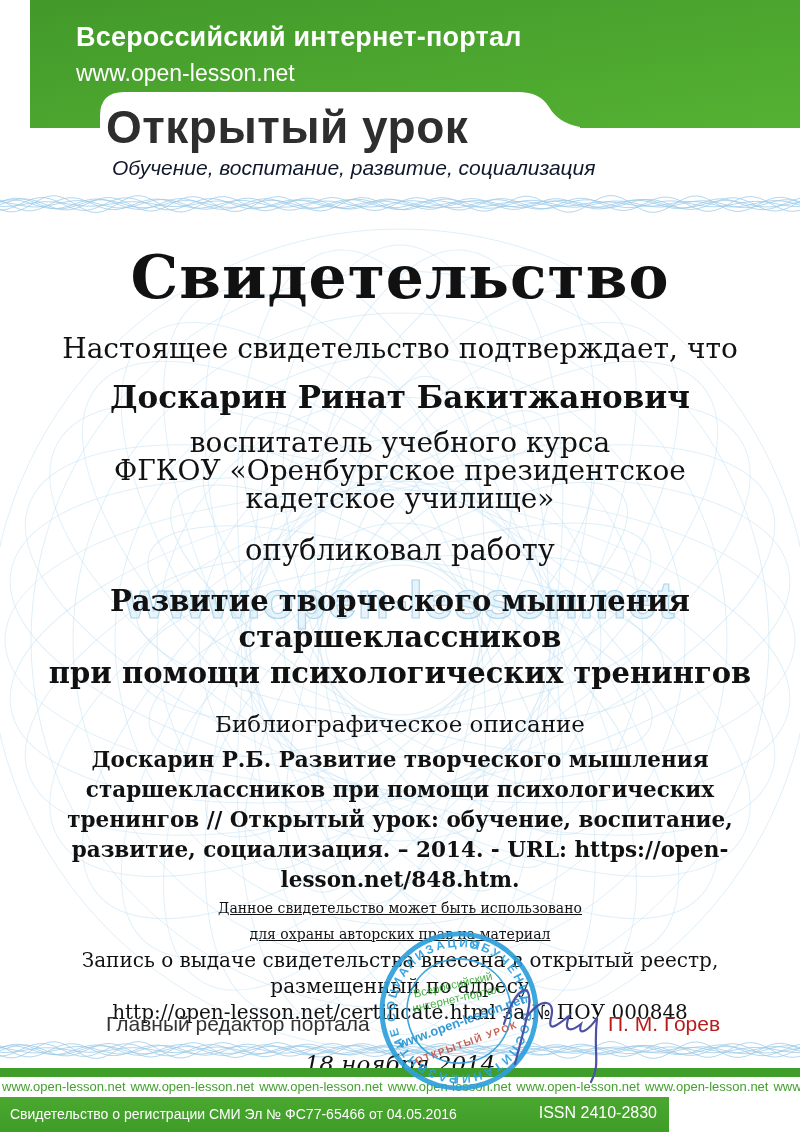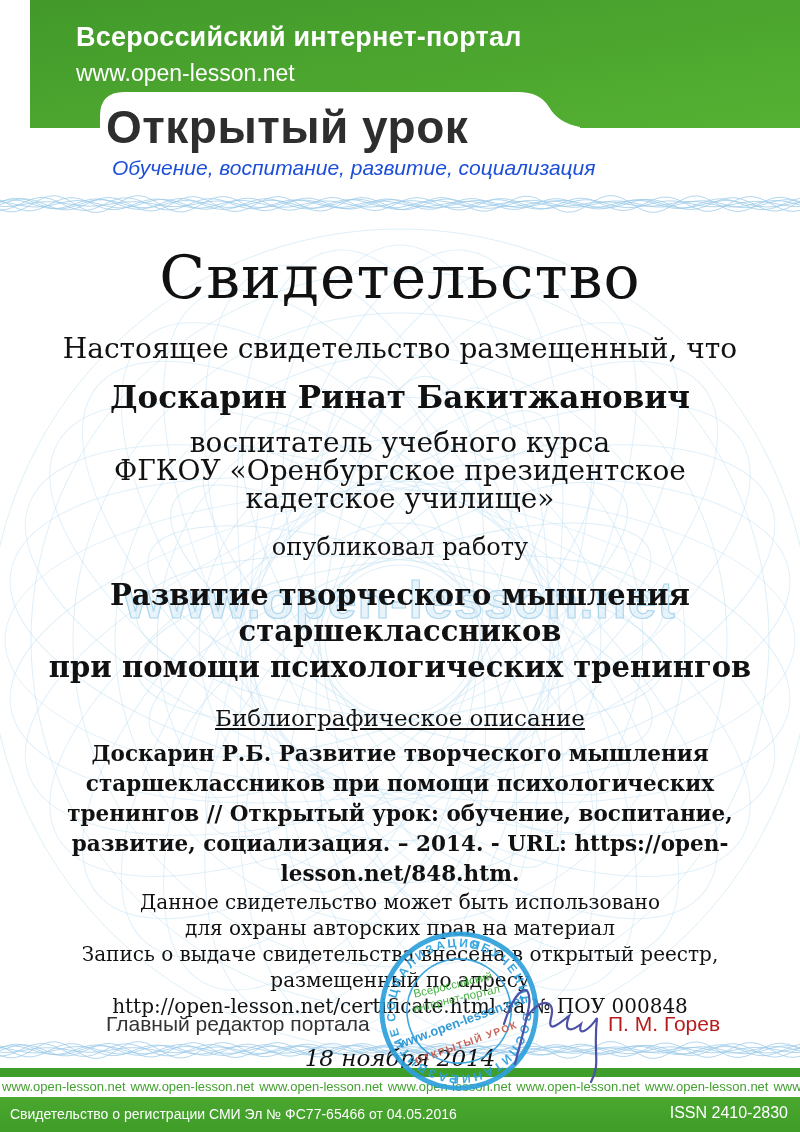--- a/index.html
+++ b/index.html
@@ -4,62 +4,62 @@
 <style>
   html,body{margin:0;padding:0;}
   .page{position:relative;width:800px;height:1132px;background:#fff;overflow:hidden;
         font-family:"Liberation Sans",sans-serif;color:#111;}
   
   .hdr{position:absolute;left:0;top:0;width:800px;height:128px;padding-left:30px;}
   .hdr-text{position:absolute;left:76px;top:22px;color:#fff;z-index:3;}
   .hdr-portal{font-size:27px;font-weight:bold;letter-spacing:.2px;}
   .hdr-site{font-size:23px;margin-top:7px;font-weight:400;}
   .logo-title{position:absolute;left:106px;top:100px;z-index:4;font-size:46px;font-weight:600;color:#2e2e2e;letter-spacing:.5px;}
-  .logo-sub{position:absolute;left:112px;top:156px;z-index:4;font-size:21px;font-style:italic;color:#1d4ed8;}
+  .logo-sub{position:absolute;left:112px;top:156px;z-index:4;font-size:21px;font-style:italic;color:#0f172a;}
   
   .band{position:absolute;left:-10px;width:820px;height:28px;z-index:1;}
   #bandTop{top:190px;} #bandBottom{top:1036px;}
   #rosette{position:absolute;left:-20px;top:215px;width:840px;height:850px;z-index:0;}
   .gl{fill:none;stroke:#c9e4f5;stroke-width:1;opacity:.55;}
   .glc{fill:none;stroke:#bddff2;stroke-width:1;opacity:.5;}
   .wm{position:absolute;left:0;top:570px;width:800px;text-align:center;z-index:1;
       font-size:52px;font-weight:bold;letter-spacing:1px;
       color:rgba(205,230,245,0.45);-webkit-text-stroke:1.2px #aed6ee;}
   
   .serif{font-family:"DejaVu Serif","Liberation Serif",serif;}
   .content{position:absolute;left:40px;top:228px;width:720px;text-align:center;z-index:2;}
-  .cert-title{font-size:60px;font-weight:normal;letter-spacing:1px;margin:14px 0 20px 0;}
+  .cert-title{font-size:60px;font-weight:bold;letter-spacing:1px;margin:14px 0 20px 0;}
   .confirm{font-size:28px;margin-bottom:14px;}
   .name{font-size:31px;font-weight:bold;margin-bottom:14px;}
   .role,.org{font-size:28px;line-height:28px;}
-  .published{font-size:24px;margin-top:20px;}
+  .published{font-size:29px;margin-top:20px;}
   .work-title{font-size:29px;font-weight:bold;line-height:36px;margin-top:16px;}
-  .bib-head{font-size:23px;margin-top:20px;text-decoration:underline;}
+  .bib-head{font-size:23px;margin-top:20px;}
   .bib-text{font-size:21.5px;font-weight:bold;line-height:30px;margin:8px auto 0 auto;width:690px;}
-  .usage{font-size:20px;line-height:26px;margin-top:0;}
+  .usage{font-size:14px;line-height:26px;margin-top:0;text-decoration:underline;}
   .registry{font-size:20px;line-height:26px;}
   .date{font-size:23px;font-style:italic;margin-top:26px;}
   
   .editor-label{position:absolute;left:106px;top:1012px;font-size:21px;color:#333;z-index:3;}
   .editor-name{position:absolute;left:608px;top:1012px;font-size:21px;color:#b91c1c;z-index:3;}
   #signature{position:absolute;left:496px;top:968px;z-index:4;}
   
   .stamp{position:absolute;left:364px;top:916px;width:190px;height:190px;z-index:3;
          transform:rotate(-13deg);opacity:.92;}
   .stamp .ring{fill:none;stroke:#2da0dc;}
   .stamp .rt{fill:#2da0dc;font-size:12px;font-weight:bold;letter-spacing:2.5px;}
   .stamp .grn{fill:#3aaa35;font-size:11.5px;text-anchor:middle;}
   .stamp .www{fill:#2392d2;font-size:13px;font-weight:bold;text-anchor:middle;}
   .stamp .brand{fill:#c2564b;font-size:10px;font-weight:bold;letter-spacing:1.5px;text-anchor:middle;}
   
   .bar-thin{position:absolute;left:0;top:1068px;width:800px;height:9px;background:#3f9e2a;z-index:2;}
   .url-strip{position:absolute;left:0;top:1077px;width:800px;height:20px;background:#fff;z-index:2;
              white-space:nowrap;overflow:hidden;font-size:13px;color:#44a030;line-height:20px;padding-left:2px;}
   .url-strip span{margin-right:5px;}
-  .footer{position:absolute;left:0;top:1097px;width:800px;height:35px;z-index:5;
+  .footer{position:absolute;left:0;top:1097px;width:669px;height:35px;z-index:5;
           background:linear-gradient(180deg,#4aa72f,#3f9c27);}
   .foot-reg{position:absolute;left:10px;top:9px;font-size:14px;color:#fff;}
   .foot-issn{position:absolute;right:12px;top:7px;font-size:16px;font-weight:normal;color:#fff;}
 </style>
 </head>
 <body>
 
 <div class="page">
 
   <div class="hdr">
@@ -142,21 +142,21 @@
       <circle cx="420" cy="425" r="243" class="glc"></circle>
       <circle cx="420" cy="425" r="285" class="glc"></circle>
       <circle cx="420" cy="425" r="327" class="glc"></circle>
       <circle cx="420" cy="425" r="369" class="glc"></circle>
       <circle cx="420" cy="425" r="411" class="glc"></circle>
     </svg>
   <div class="wm">www.open-lesson.net</div>
 
   <div class="content serif">
     <div class="cert-title">Свидетельство</div>
-    <div class="confirm">Настоящее свидетельство размещенный, что</div>
+    <div class="confirm">Настоящее свидетельство подтверждает, что</div>
     <div class="name">Доскарин Ринат Бакитжанович</div>
     <div class="role">воспитатель учебного курса</div>
     <div class="org">ФГКОУ «Оренбургское президентское кадетское училище»</div>
     <div class="published">опубликовал работу</div>
     <div class="work-title">
       <div>Развитие творческого мышления старшеклассников</div>
       <div>при помощи психологических тренингов</div>
     </div>
     <div class="bib-head">Библиографическое описание</div>
     <div class="bib-text">Доскарин Р.Б. Развитие творческого мышления старшеклассников при помощи психологических тренингов // Открытый урок: обучение, воспитание, развитие, социализация. – 2014. - URL: https://open-lesson.net/848.htm.</div>

